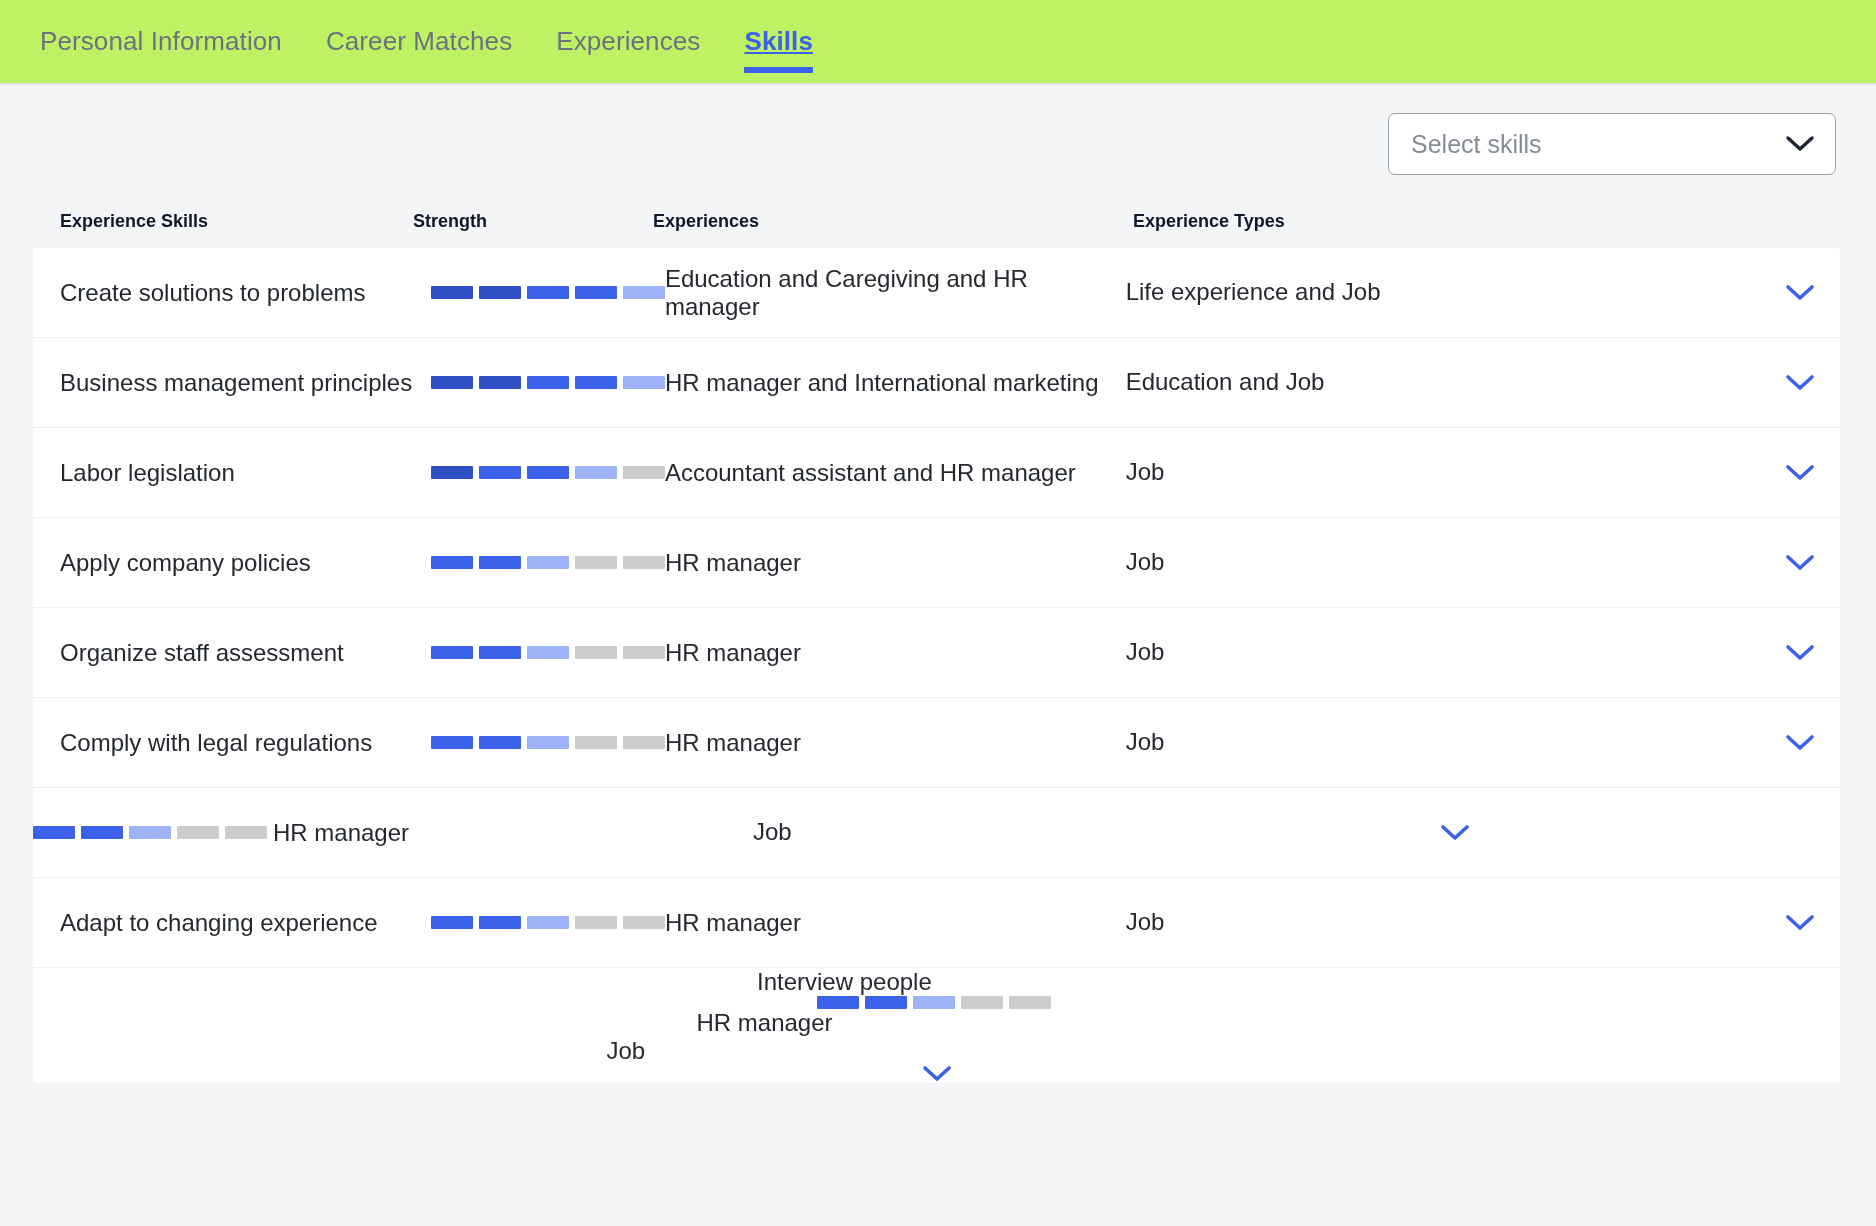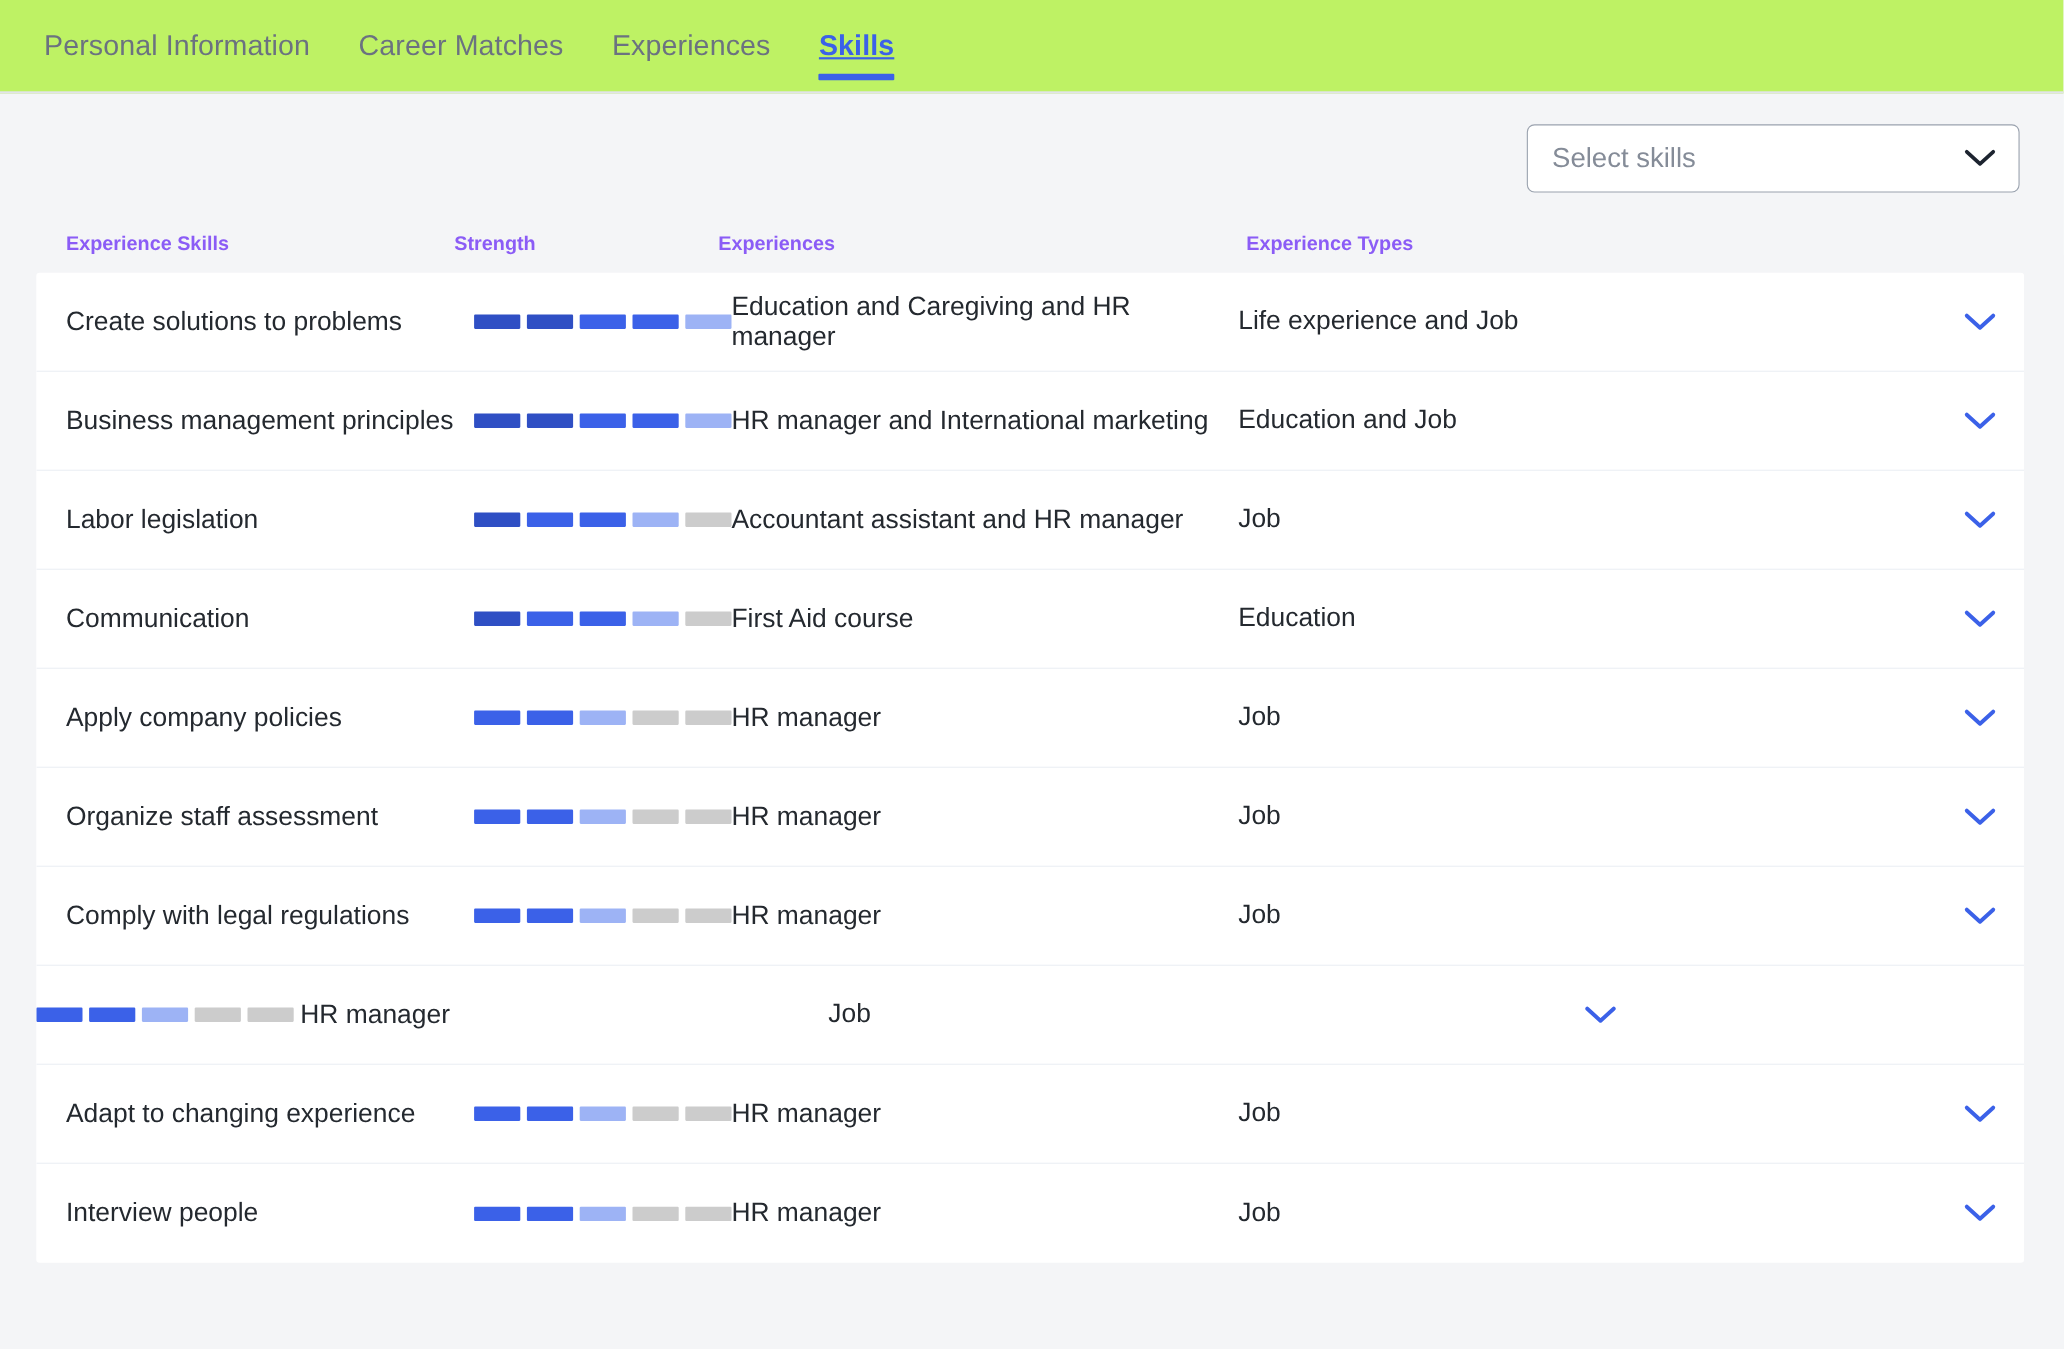--- a/index.html
+++ b/index.html
@@ -66,21 +66,21 @@
   }
   .select-chevron { display: flex; align-items: center; }
 
   
   .col-headers {
     display: flex;
     align-items: center;
     padding: 36px 0 16px 0;
     font-size: 18px;
     font-weight: bold;
-    color: #8b5cf6;
+    color: #0f172a;
   }
 
   
   .c-skill   { width: 413px; padding-left: 60px; }
   .c-str     { width: 240px; }
   .c-exp     { width: 480px; }
   .c-type    { width: 660px; }
   .c-chev    { width: 83px; }
 
   
@@ -89,21 +89,21 @@
     background: #ffffff;
     border-radius: 3px;
     overflow: hidden;
   }
   .row {
     display: flex;
     align-items: center;
     min-height: 90px;
     border-bottom: 1px solid #eceff4;
   }
-  .row:last-child { border-bottom: none; }
+  .row:last-child { border-bottom: none; flex-direction: column; }
 
   .skill-name {
     font-size: 24px;
     color: #24292f;
     padding-left: 27px;
     padding-right: 10px;
   }
   .exp-text {
     font-size: 24px;
     color: #24292f;
@@ -221,39 +221,20 @@
         </div>
         <div class="c-exp exp-text">Accountant assistant and HR manager</div>
         <div class="c-type type-text">Job</div>
         <div class="c-chev chev-cell">
           <svg width="30" height="18" viewBox="0 0 30 18">
             <path d="M3 3 L15 14 L27 3" stroke="#3b61e8" stroke-width="3.6" fill="none" stroke-linecap="round" stroke-linejoin="round"></path>
           </svg>
         </div>
       </div>
       <div class="row">
-        <div class="c-skill skill-name">Communication</div>
-        <div class="c-str">
-          <div class="meter">
-            <span class="seg s3"></span>
-            <span class="seg s2"></span>
-            <span class="seg s2"></span>
-            <span class="seg s1"></span>
-            <span class="seg s0"></span>
-          </div>
-        </div>
-        <div class="c-exp exp-text">First Aid course</div>
-        <div class="c-type type-text">Education</div>
-        <div class="c-chev chev-cell">
-          <svg width="30" height="18" viewBox="0 0 30 18">
-            <path d="M3 3 L15 14 L27 3" stroke="#3b61e8" stroke-width="3.6" fill="none" stroke-linecap="round" stroke-linejoin="round"></path>
-          </svg>
-        </div>
-      </div>
-      <div class="row">
         <div class="c-skill skill-name">Apply company policies</div>
         <div class="c-str">
           <div class="meter">
             <span class="seg s2"></span>
             <span class="seg s2"></span>
             <span class="seg s1"></span>
             <span class="seg s0"></span>
             <span class="seg s0"></span>
           </div>
         </div>

